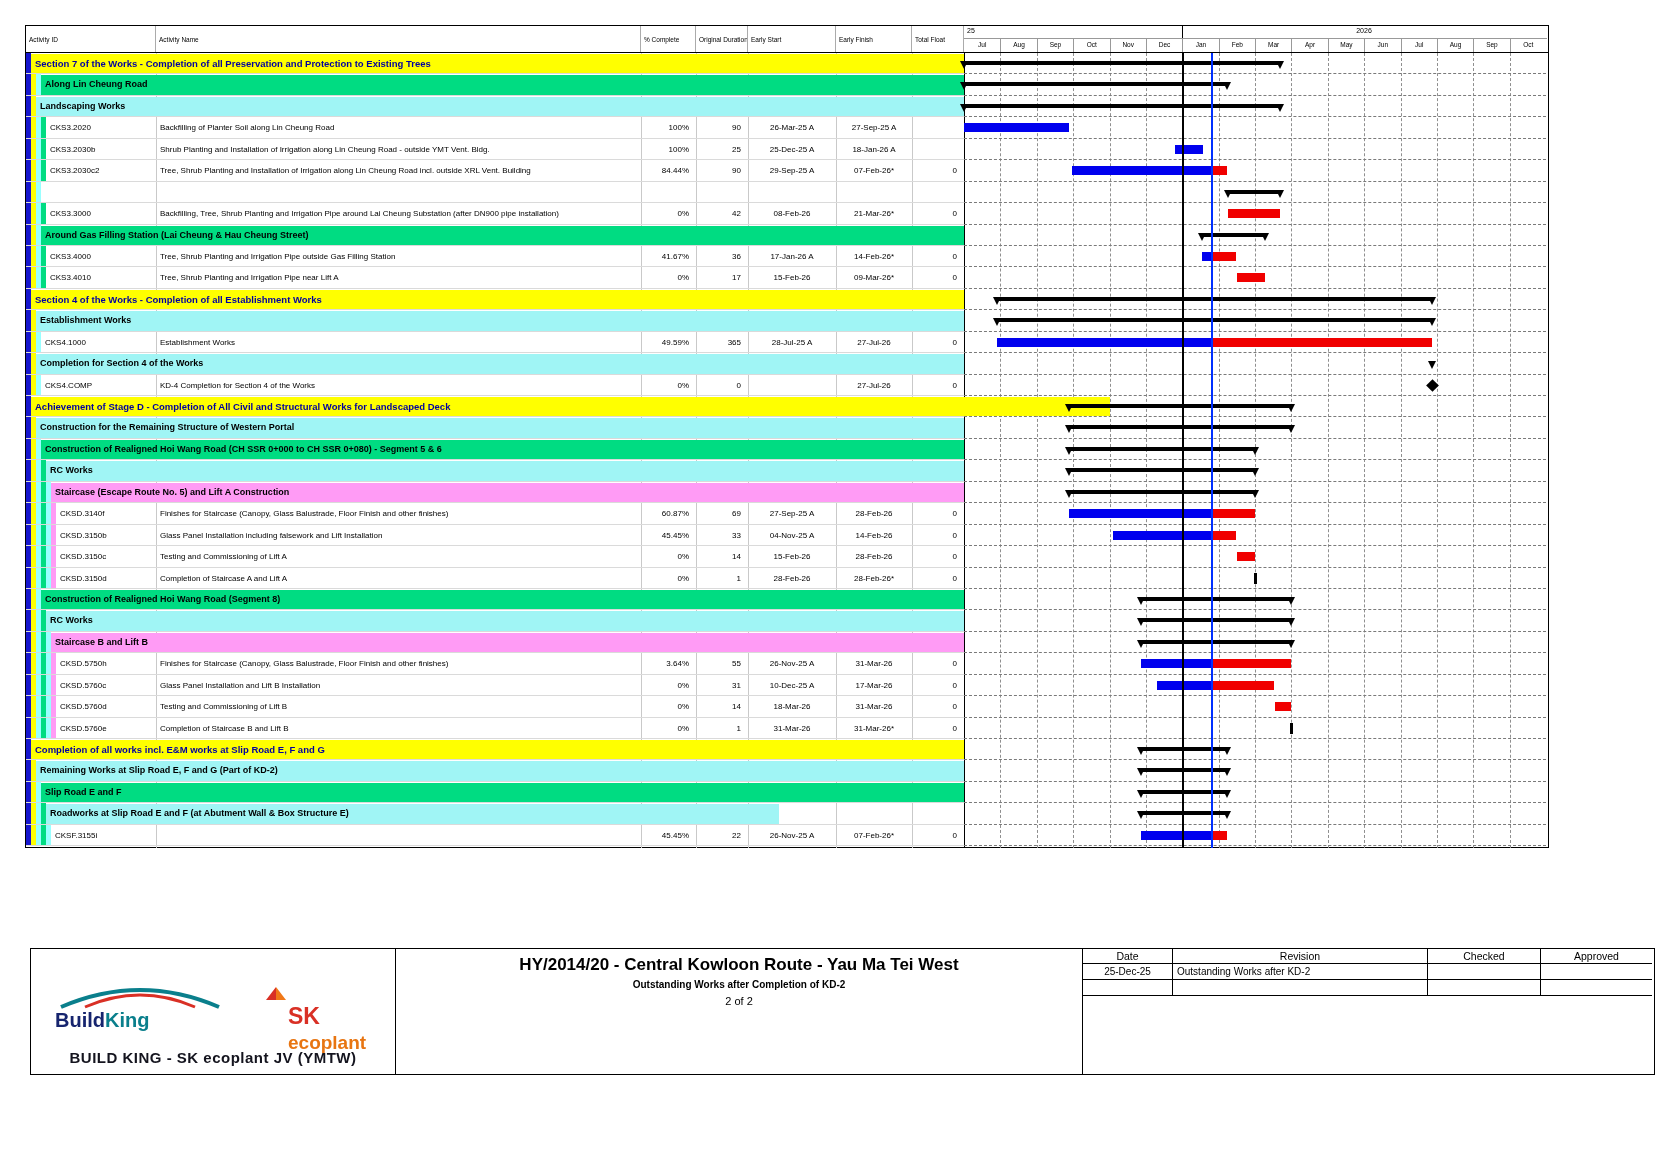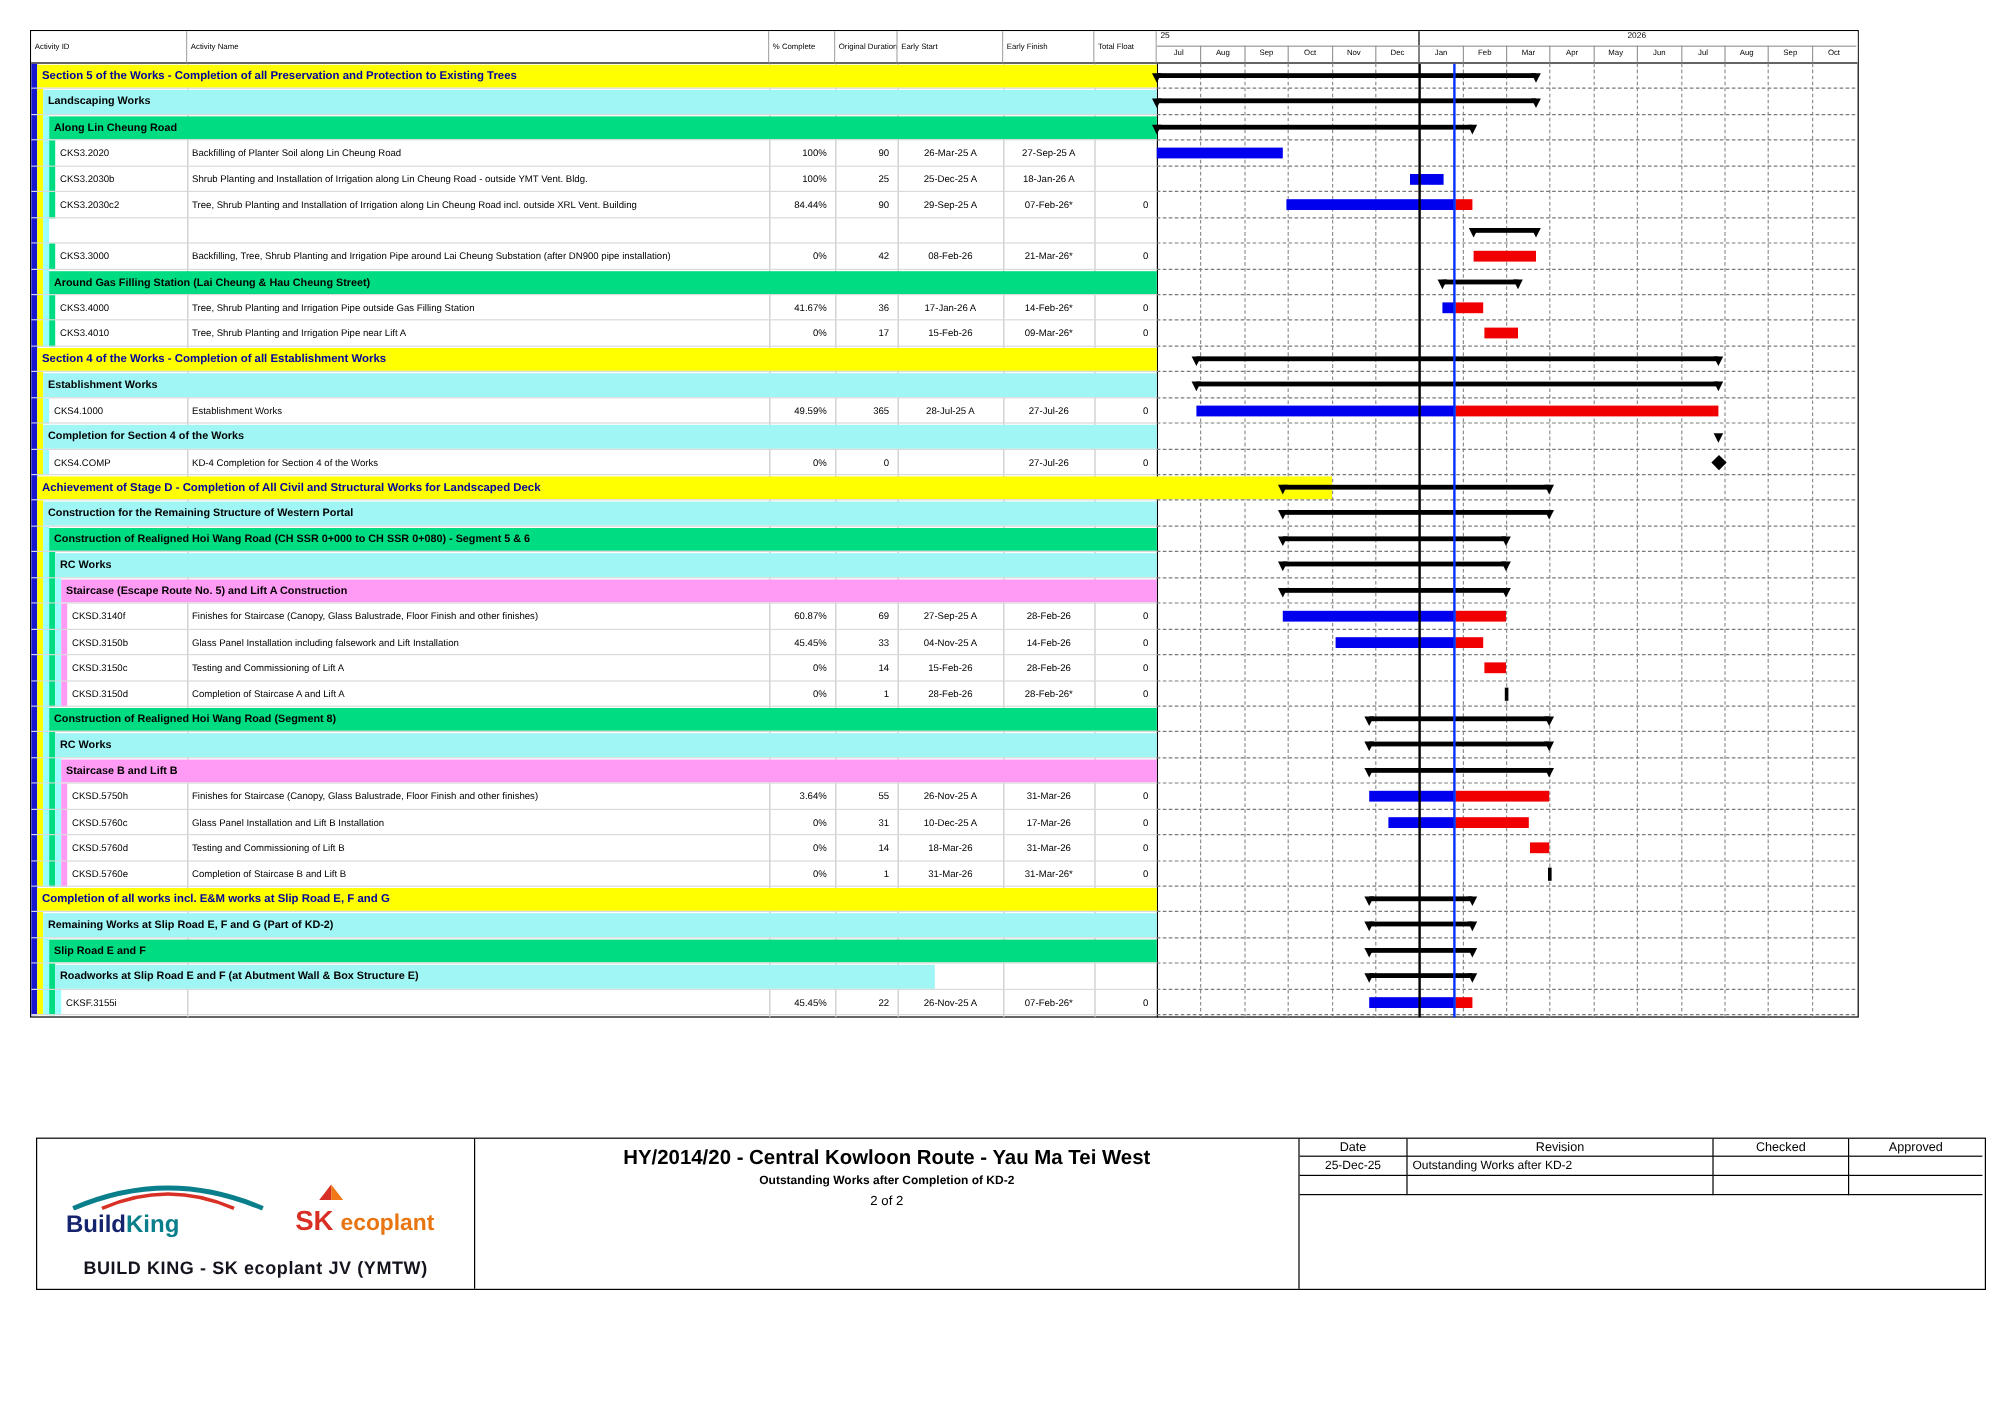--- a/index.html
+++ b/index.html
@@ -51,21 +51,21 @@
   .fsub{font-size:10px;font-weight:bold;margin-top:4px;}
   .fpage{font-size:11px;margin-top:5px;}
   .rv{position:absolute;box-sizing:border-box;border-right:1px solid #000;border-bottom:1px solid #000;overflow:hidden;white-space:nowrap;}
   .rv-h{font-size:10.5px;text-align:center;line-height:15px;}
   .rv-d{font-size:10px;line-height:16px;}
   .bk{position:absolute;left:24px;top:34px;width:180px;}
   .bk-text{font-size:20px;font-weight:bold;margin-top:-4px;}
   .bk1{color:#16246E;}
   .bk2{color:#0A7F8C;}
   .sk{position:absolute;left:215px;top:36px;width:150px;}
-  .sk-text{font-size:21px;font-weight:bold;margin-top:-2px;}
+  .sk-text{font-size:21px;font-weight:bold;margin-top:-2px;margin-left:42px;}
   .sk1{color:#D93025;font-size:23px;}
   .sk2{color:#E87511;font-size:19px;}
   .jv{position:absolute;left:0;bottom:8px;width:100%;text-align:center;font-size:15px;font-weight:bold;color:#14141E;letter-spacing:0.5px;}
 </style>
 </head>
 <body>
 
 <div id="tableBlock">
   <div id="hdr">
     <div id="year-left">25</div>
@@ -116,52 +116,52 @@
         <div class="vline v-dash" style="left: 1301.75px;"></div>
         <div class="vline v-dash" style="left: 1338.12px;"></div>
         <div class="vline v-dash" style="left: 1374.5px;"></div>
         <div class="vline v-dash" style="left: 1410.88px;"></div>
         <div class="vline v-dash" style="left: 1447.25px;"></div>
         <div class="vline v-dash" style="left: 1483.62px;"></div>
       </div>
       <div class="row">
         <div class="strip" style="left: 0px; background: rgb(22, 22, 206);"></div>
         <div class="gbg" style="left: 5px; width: 933px; background: rgb(255, 255, 0);">
-          <div class="glabel sec-label">Section 5 of the Works - Completion of all Preservation and Protection to Existing Trees</div>
+          <div class="glabel sec-label">Section 7 of the Works - Completion of all Preservation and Protection to Existing Trees</div>
         </div>
         <div class="lsep"></div>
         <div class="cdash"></div>
         <div class="bsum" style="left: 938px; width: 315.735px;"></div>
         <div class="btri" style="left: 934px;"></div>
         <div class="btri" style="left: 1249.73px;"></div>
       </div>
       <div class="row">
         <div class="strip" style="left: 0px; background: rgb(22, 22, 206);"></div>
         <div class="strip" style="left: 5px; background: rgb(255, 255, 0);"></div>
+        <div class="strip" style="left: 10px; background: rgb(153, 255, 255);"></div>
+        <div class="gbg" style="left: 15px; width: 923px; background: rgb(0, 220, 130);">
+          <div class="glabel">Along Lin Cheung Road</div>
+        </div>
+        <div class="lsep"></div>
+        <div class="cdash"></div>
+        <div class="bsum" style="left: 938px; width: 262.991px;"></div>
+        <div class="btri" style="left: 934px;"></div>
+        <div class="btri" style="left: 1196.99px;"></div>
+      </div>
+      <div class="row">
+        <div class="strip" style="left: 0px; background: rgb(22, 22, 206);"></div>
+        <div class="strip" style="left: 5px; background: rgb(255, 255, 0);"></div>
         <div class="gbg" style="left: 10px; width: 928px; background: rgb(160, 245, 245);">
           <div class="glabel">Landscaping Works</div>
         </div>
         <div class="lsep"></div>
         <div class="cdash"></div>
         <div class="bsum" style="left: 938px; width: 315.735px;"></div>
         <div class="btri" style="left: 934px;"></div>
         <div class="btri" style="left: 1249.73px;"></div>
-      </div>
-      <div class="row">
-        <div class="strip" style="left: 0px; background: rgb(22, 22, 206);"></div>
-        <div class="strip" style="left: 5px; background: rgb(255, 255, 0);"></div>
-        <div class="strip" style="left: 10px; background: rgb(153, 255, 255);"></div>
-        <div class="gbg" style="left: 15px; width: 923px; background: rgb(0, 220, 130);">
-          <div class="glabel">Along Lin Cheung Road</div>
-        </div>
-        <div class="lsep"></div>
-        <div class="cdash"></div>
-        <div class="bsum" style="left: 938px; width: 262.991px;"></div>
-        <div class="btri" style="left: 934px;"></div>
-        <div class="btri" style="left: 1196.99px;"></div>
       </div>
       <div class="row">
         <div class="strip" style="left: 0px; background: rgb(22, 22, 206);"></div>
         <div class="strip" style="left: 5px; background: rgb(255, 255, 0);"></div>
         <div class="strip" style="left: 10px; background: rgb(153, 255, 255);"></div>
         <div class="strip" style="left: 15px; background: rgb(0, 220, 130);"></div>
         <div class="cell " style="left: 24px; width: 104px;">CKS3.2020</div>
         <div class="cell " style="left: 134px; width: 477px;">Backfilling of Planter Soil along Lin Cheung Road</div>
         <div class="cell cnum" style="left: 615px; width: 51px;">100%</div>
         <div class="cell cnum" style="left: 670px; width: 48px;">90</div>

